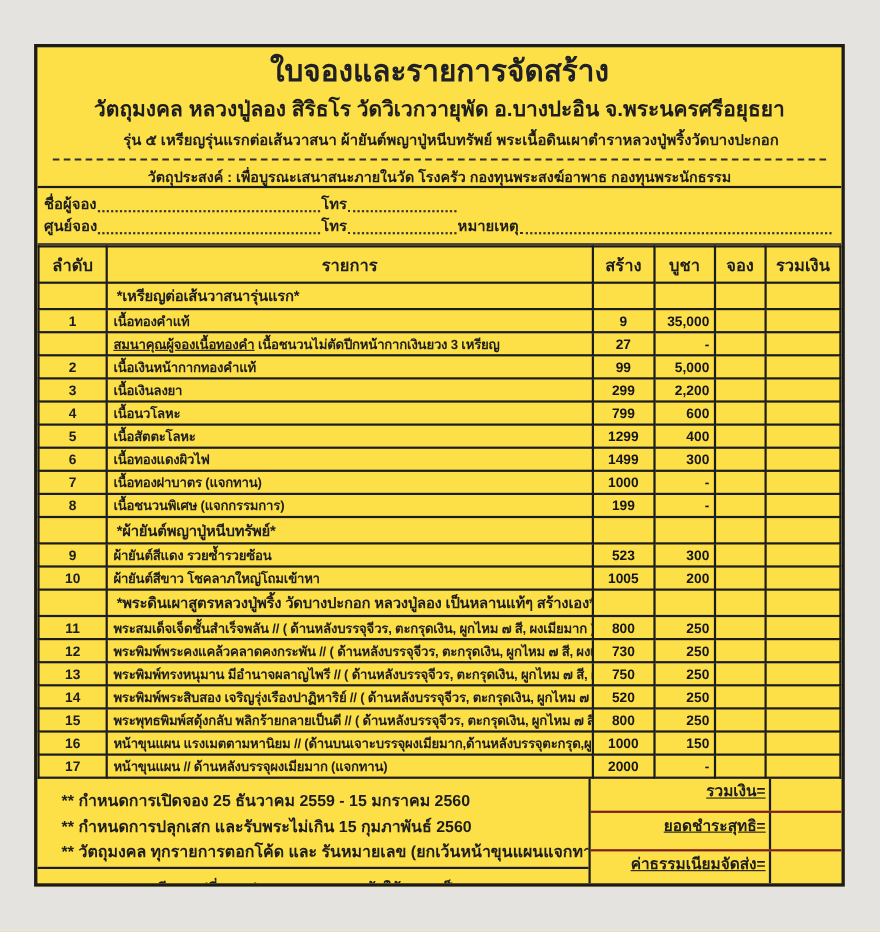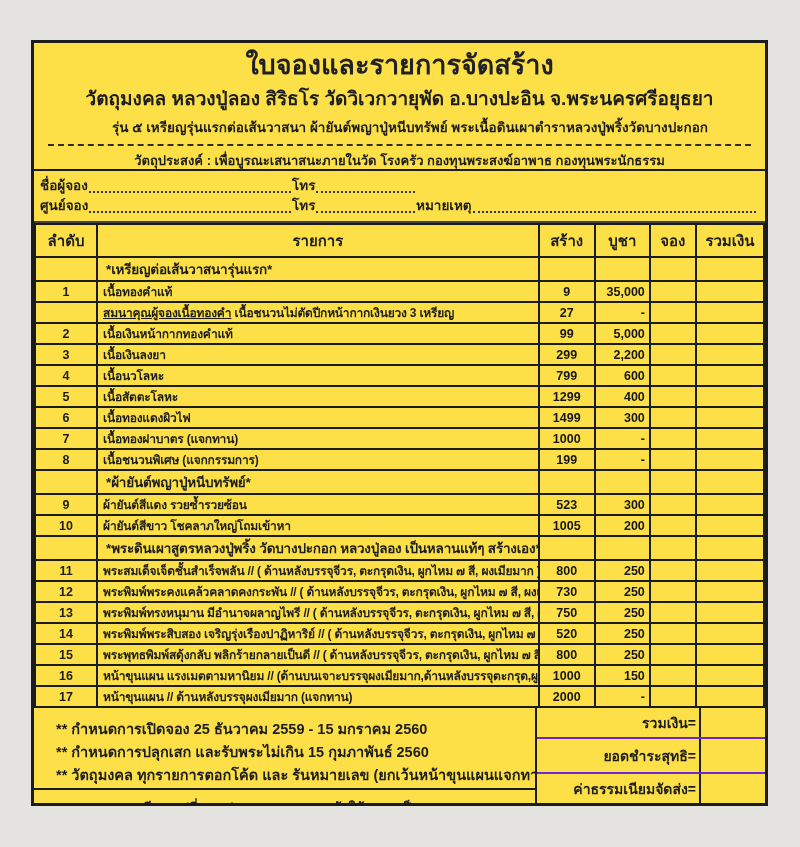--- a/index.html
+++ b/index.html
@@ -68,21 +68,21 @@
   td.c-price { text-align: right; padding-right: 4px; font-size: 12.5px; color: #15151a; }
   tr.r-section td.c-item { font-size: 13.5px; padding-left: 8px; }
   .u { text-decoration: underline; }
   
   .bottom { flex: 1; display: flex; }
   .b-left { width: 503px; border-right: 2px solid #1c1c1c; display: flex; flex-direction: column; justify-content: space-between; }
   .notes  { flex: 1; border-bottom: 2px solid #1c1c1c; padding: 10px 4px 0 22px; font-size: 14.5px; line-height: 1.6; white-space: nowrap; overflow: hidden; }
   .footerbox { height: 58px; text-align: center; padding-top: 7px; }
   .f1 { font-size: 14px; }
   .b-right { flex: 1; display: flex; flex-direction: column; }
-  .trow { display: flex; border-bottom: 2px solid #6d28d9; align-items: center; }
+  .trow { display: flex; border-bottom: 2px solid #7f1d1d; align-items: flex-start; text-decoration: underline; }
   .trow.t1 { height: 31px; } .trow.t2 { height: 31px; } .trow.t3 { height: 35px; }
   .tlabel { flex: 1; text-align: right; font-size: 14px; padding-right: 3px; }
   .tamount { width: 66px; align-self: stretch; border-left: 2px solid #1c1c1c; }
   .memo { flex: 1; text-align: center; padding-top: 6px; font-size: 14px; }
 </style>
 </head>
 <body>
 
 <div class="sheet">
 

